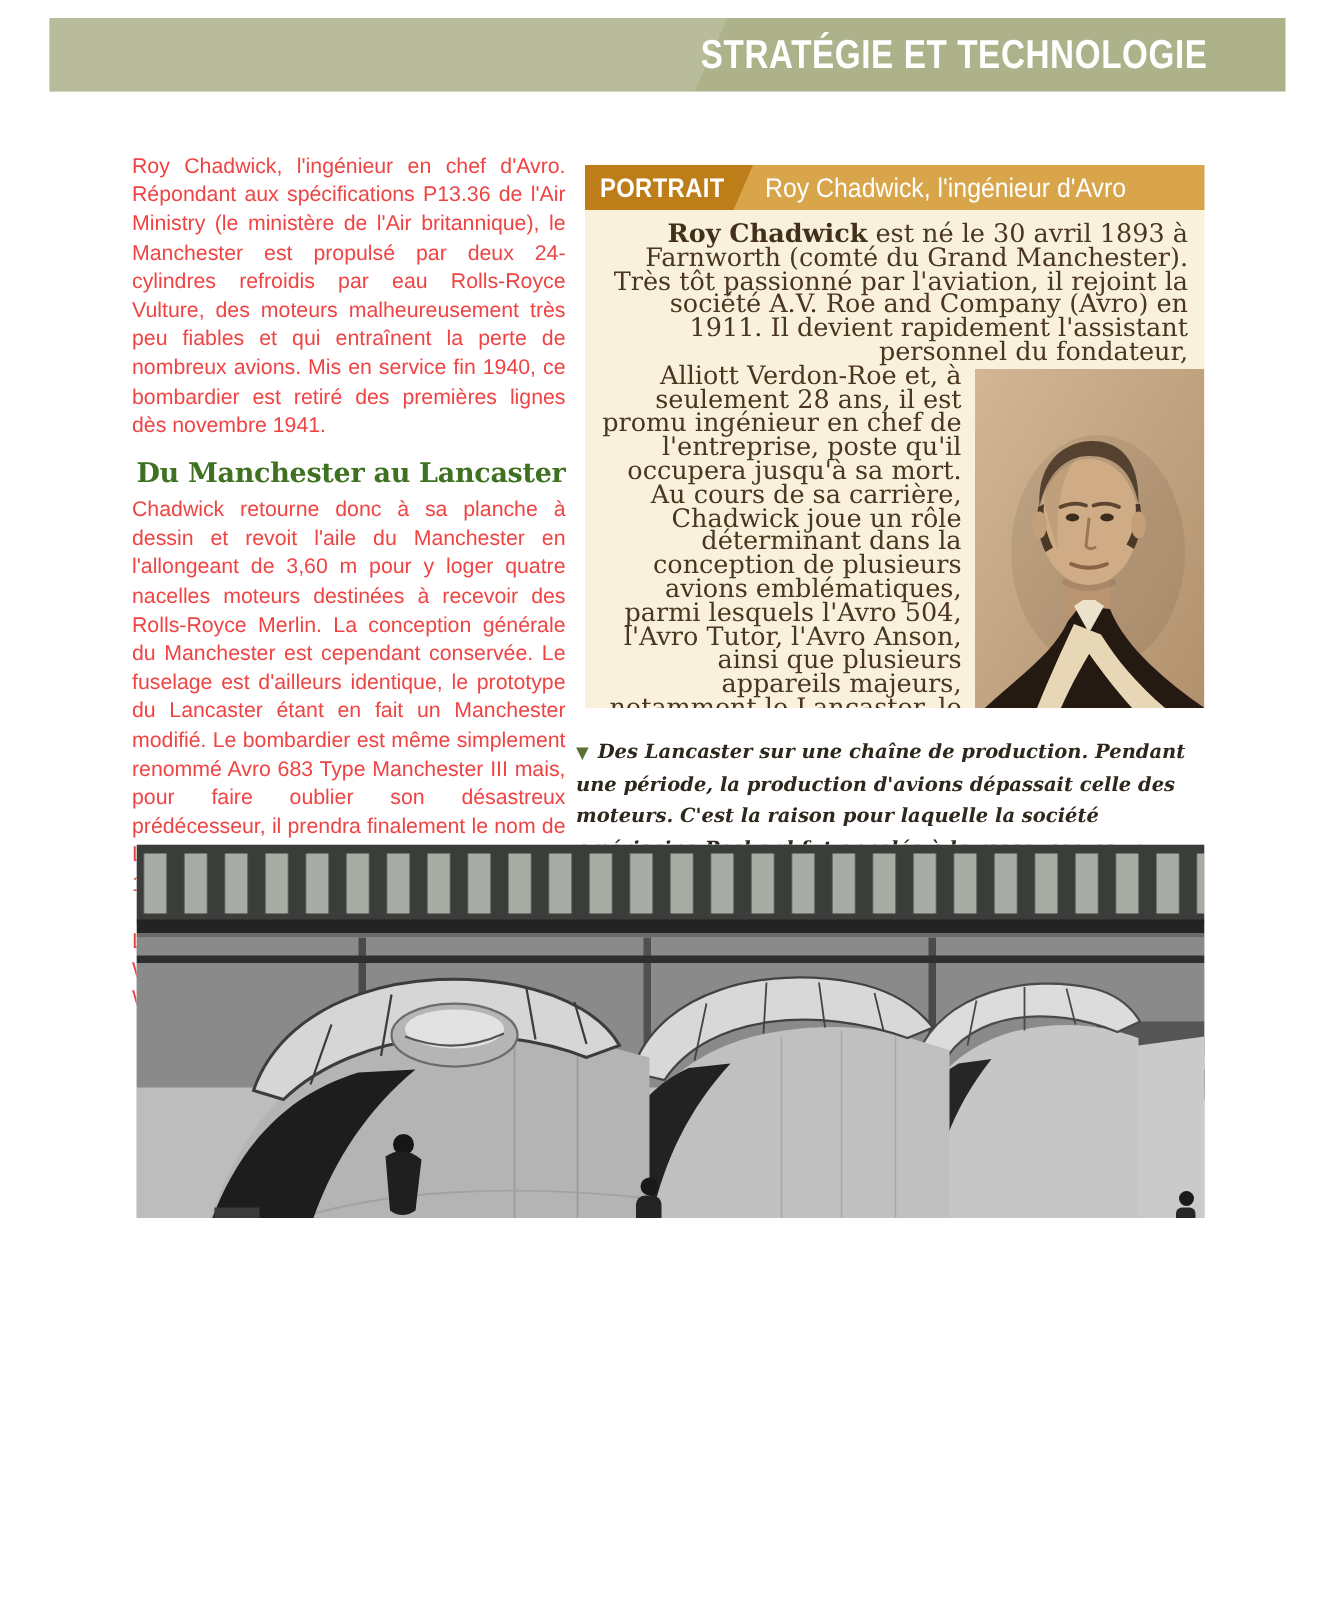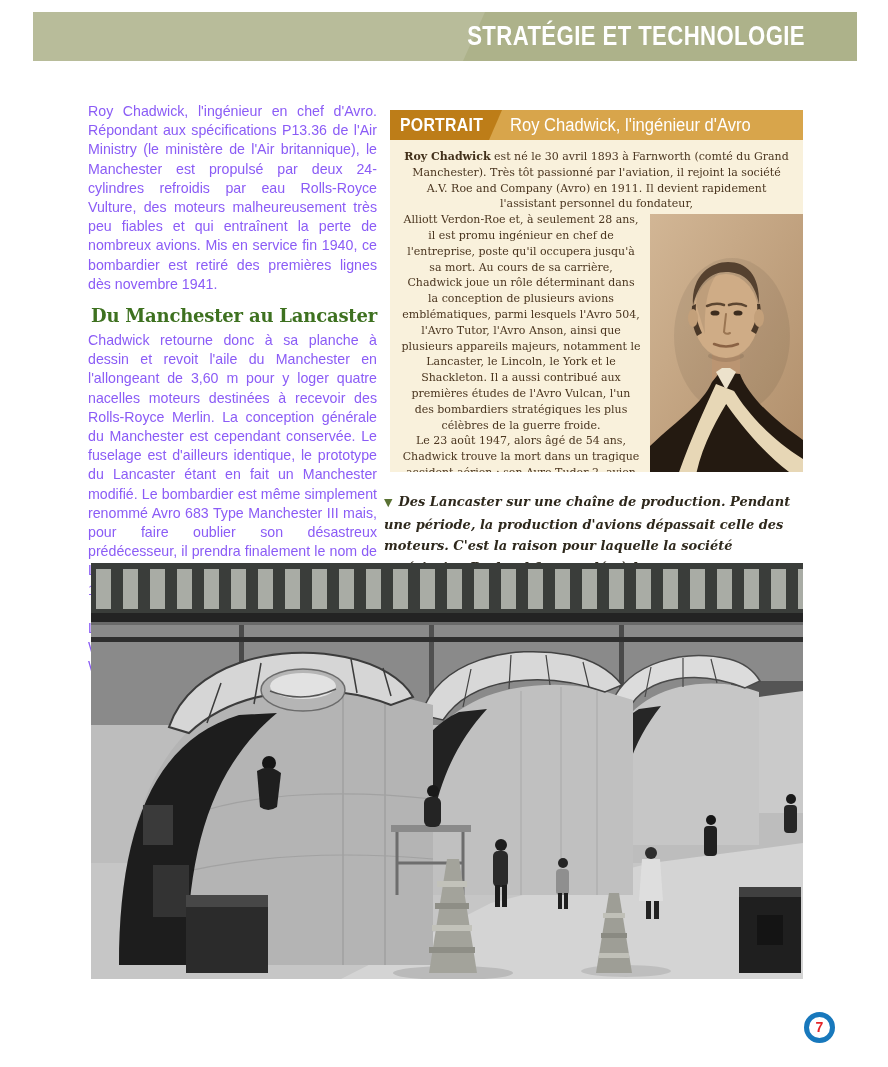--- a/index.html
+++ b/index.html
@@ -7,58 +7,58 @@
     --band-olive:#adb28a;
     --portrait-orange-dark:#bd7d18;
     --portrait-orange-light:#d8a54b;
     --box-cream:#f9f1dc;
     --heading-green:#3e7120;
     --caption-marker-green:#5a7233;
     --page-circle-blue:#1878bc;
     --page-number-red:#e52528;
   }
   html,body{margin:0;padding:0;background:#ffffff;}
-  .page{position:relative;width:888px;height:1067px;background:#ffffff;overflow:hidden;
+  .page{position:relative;width:888px;height:812px;background:#ffffff;overflow:hidden;
         font-family:"Liberation Sans",sans-serif;}
 
   
   .band{position:absolute;left:33px;top:12px;width:824px;height:49px;
         background:var(--band-olive,#adb28a);}
   .band-left{position:absolute;left:0;top:0;bottom:0;width:452px;
         background:var(--band-olive-light,#b8bc9a);
         clip-path:polygon(0 0,100% 0,calc(100% - 22px) 100%,0 100%);}
   .band-title{position:absolute;right:52px;top:0;height:49px;line-height:49px;margin:0;
         color:#ffffff;font-size:27px;font-weight:bold;letter-spacing:.5px;
         transform:scaleX(.82);transform-origin:right center;white-space:nowrap;}
 
   
   .leftcol{position:absolute;left:88px;top:102px;width:289px;}
-  .body-text{margin:0;font-size:14.2px;line-height:19.2px;color:#8b5cf6;
+  .body-text{margin:0;font-size:14.2px;line-height:19.2px;color:#ef4444;
         text-align:justify;}
   .body-text.indent{text-indent:15px;}
   .green-heading{margin:11px 0 5px 0;font-family:"DejaVu Serif",serif;
         font-size:18px;font-weight:bold;letter-spacing:-.2px;
         color:var(--heading-green,#3e7120);text-align:right;}
 
   
   .pbox{position:absolute;left:390px;top:110px;width:413px;}
   .pbox-header{position:relative;height:30px;background:var(--portrait-orange-light,#d8a54b);}
   .pbox-kicker-bg{position:absolute;left:0;top:0;bottom:0;width:112px;
         background:var(--portrait-orange-dark,#bd7d18);
         clip-path:polygon(0 0,100% 0,calc(100% - 13px) 100%,0 100%);}
   .pbox-kicker{position:absolute;left:10px;top:0;height:30px;line-height:30px;
         color:#fff;font-size:18px;font-weight:bold;letter-spacing:.3px;
         transform:scaleX(.88);transform-origin:left center;}
   .pbox-title{position:absolute;left:120px;top:0;height:30px;line-height:30px;
         color:#fff;font-size:18px;font-weight:normal;white-space:nowrap;
         transform:scaleX(.92);transform-origin:left center;}
   .pbox-body{height:332px;overflow:hidden;box-sizing:border-box;
         background:var(--box-cream,#f9f1dc);padding:9px 11px 0 11px;}
-  .pbox-text{margin:0;font-family:"DejaVu Serif",serif;font-size:11px;
-        line-height:15.8px;color:#4a351f;text-align:center;}
+  .pbox-text{margin:0;font-family:"DejaVu Serif",serif;font-size:17px;
+        line-height:15.8px;color:#4a351f;text-align:right;}
   .pbox-text strong{font-weight:bold;color:#42301a;}
   .chadwick-photo{float:right;width:153px;height:261px;margin:2px -11px 0 9px;
         overflow:hidden;}
   .chadwick-photo svg{display:block;}
 
   
   .caption{position:absolute;left:384px;top:491px;width:426px;margin:0;
         font-family:"DejaVu Serif",serif;font-style:italic;font-weight:bold;
         font-size:13px;line-height:21.5px;color:#2e281c;}
   .caption-marker{font-style:normal;color:var(--caption-marker-green,#5a7233);

